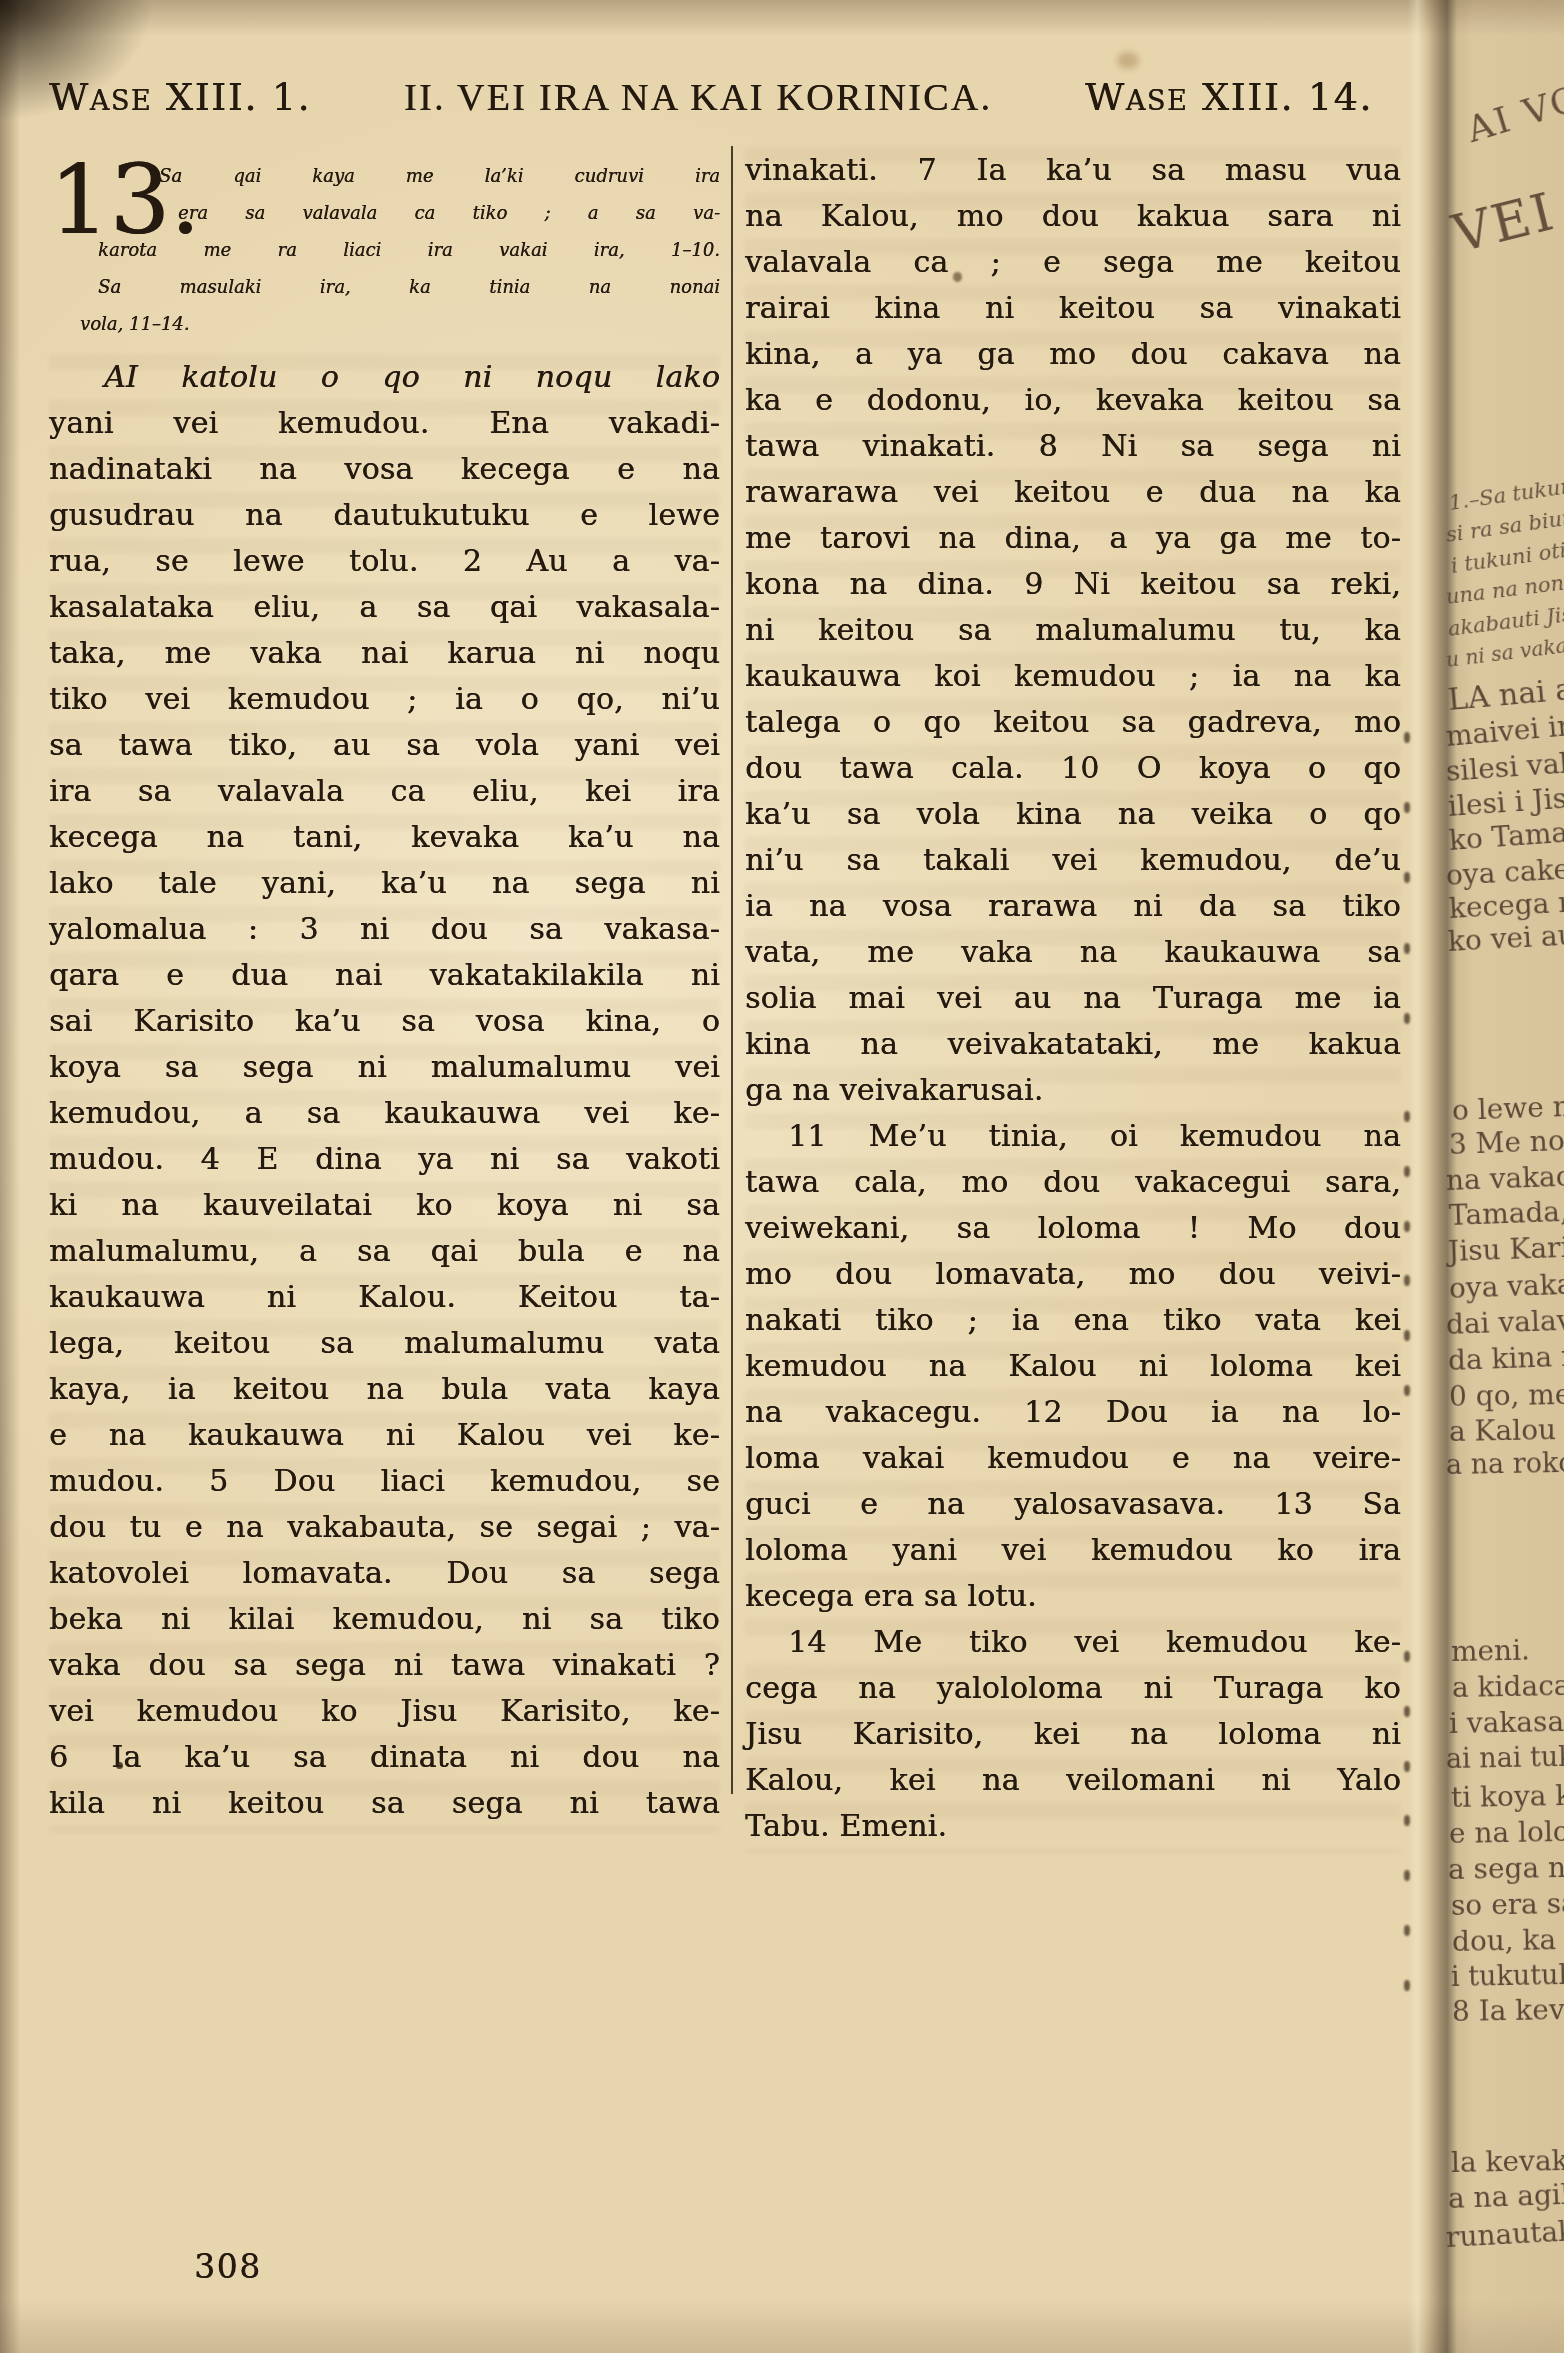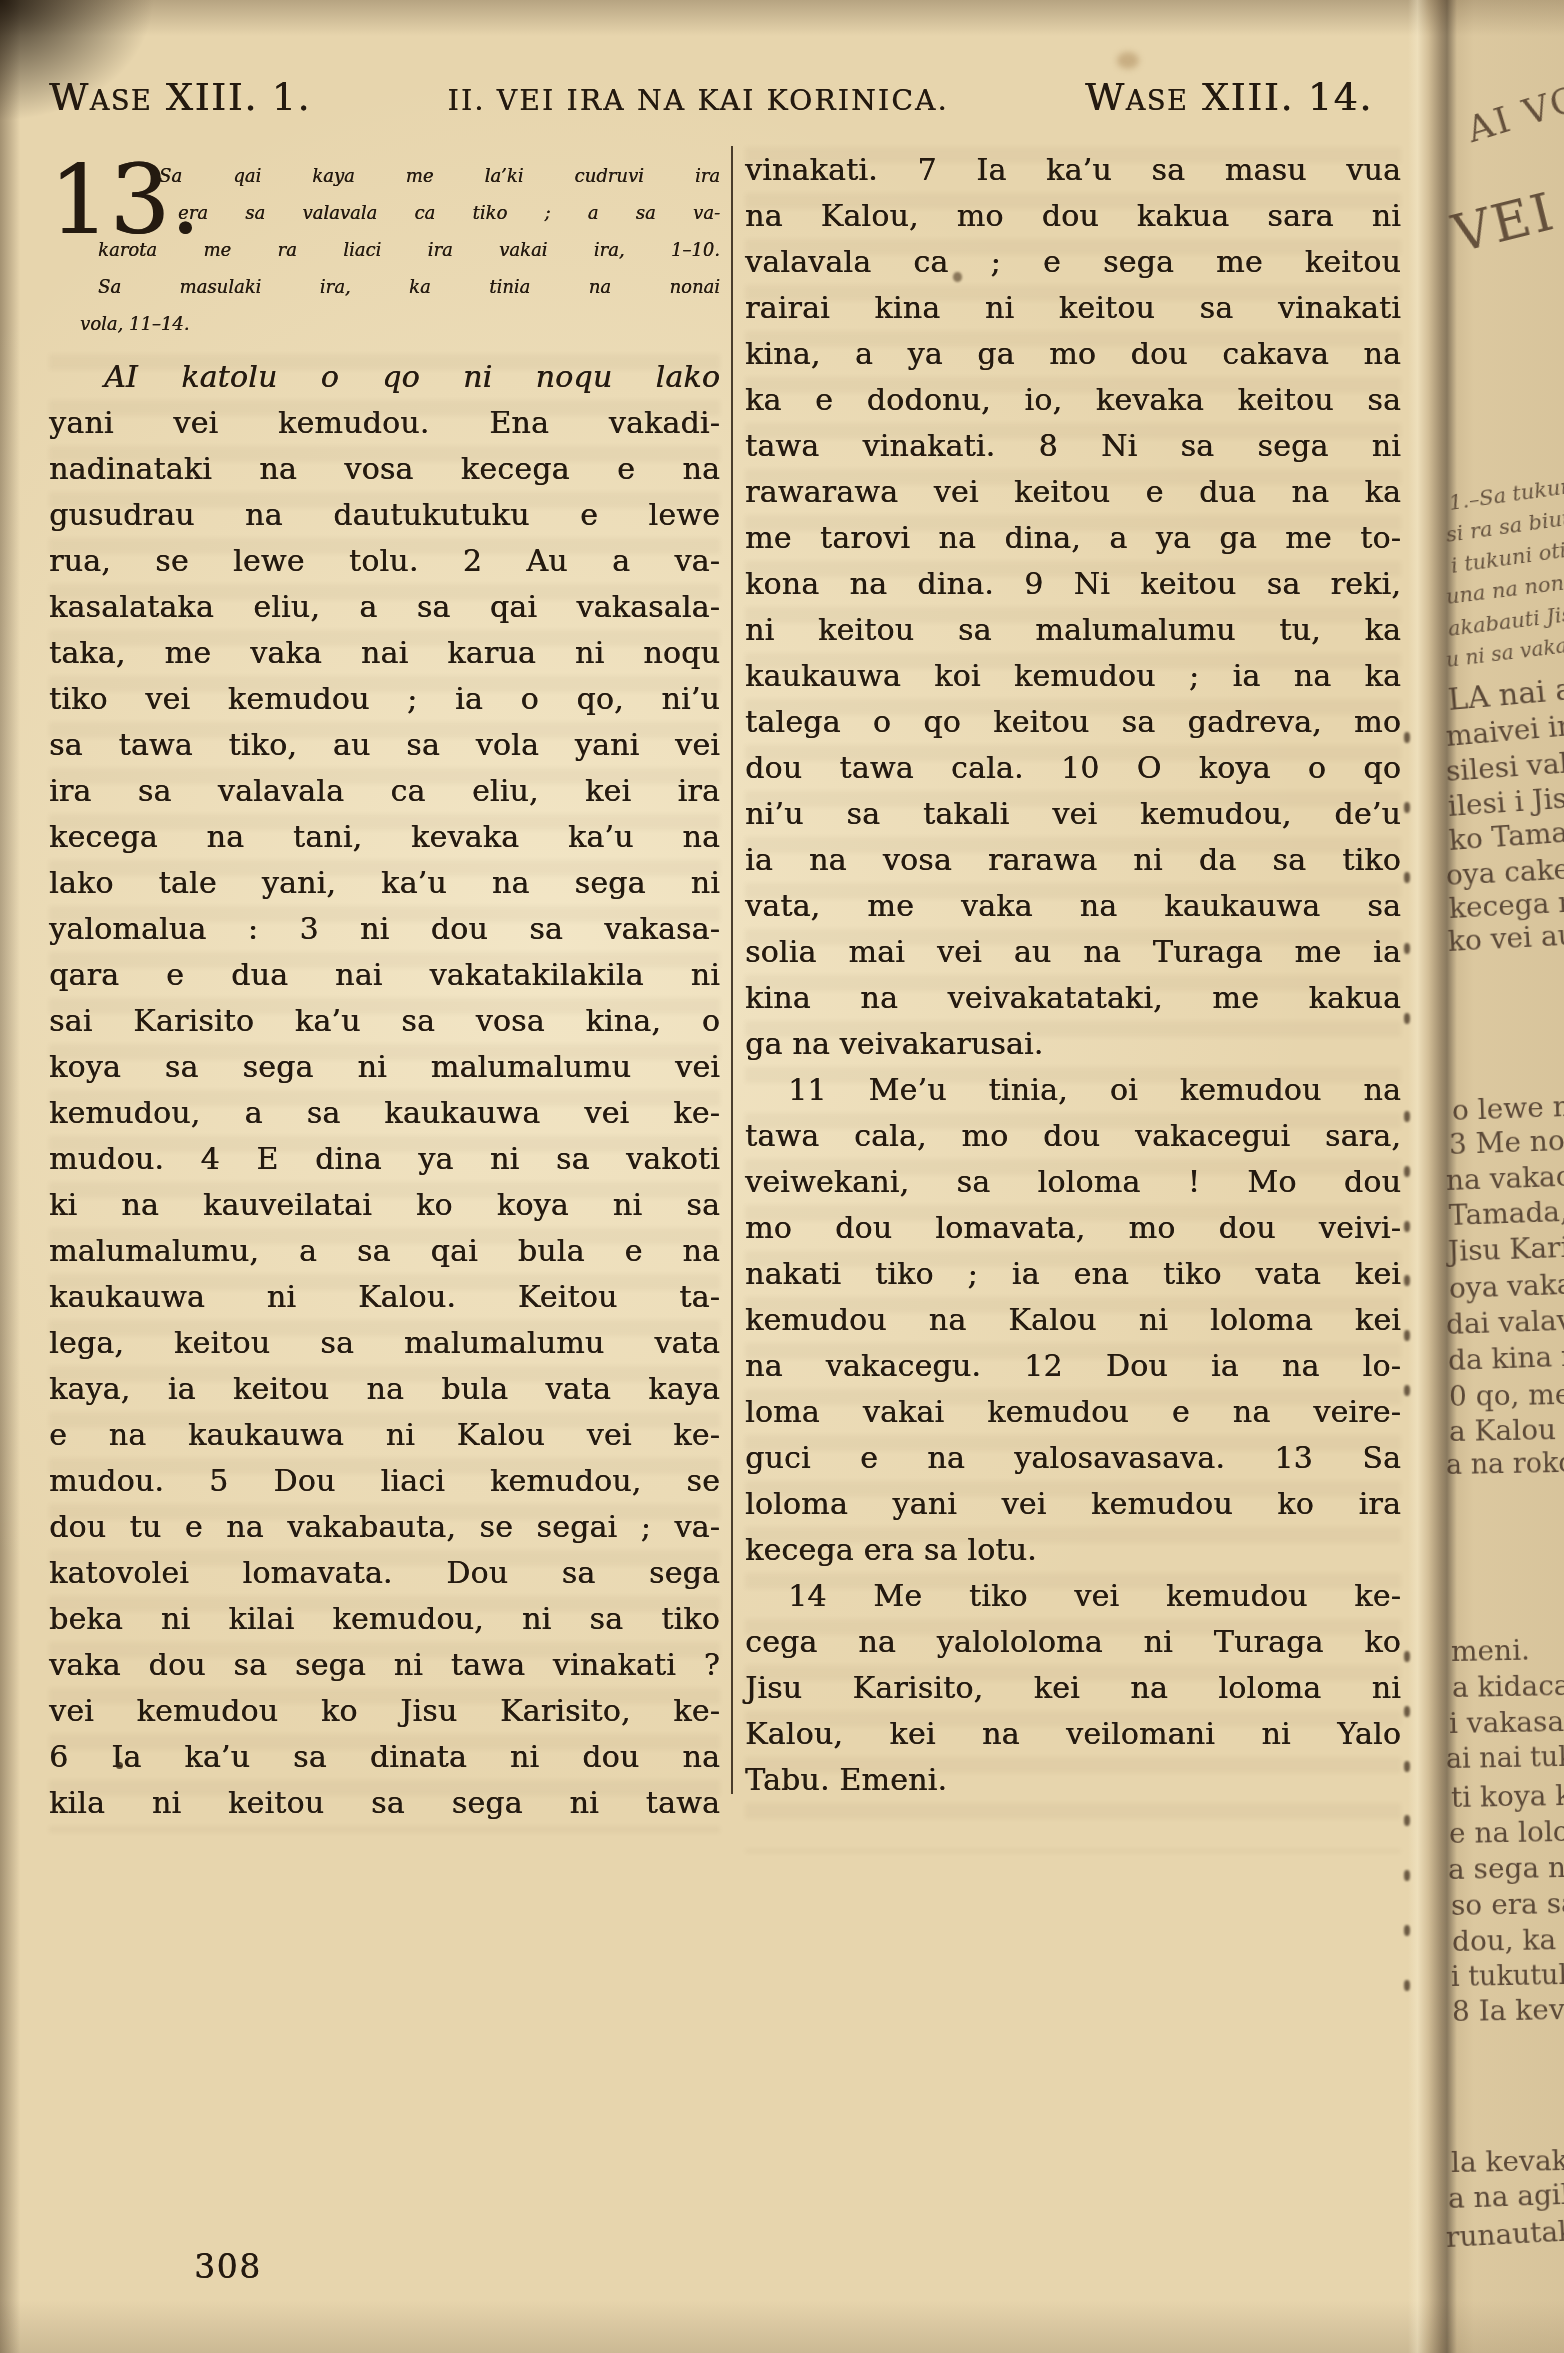--- a/index.html
+++ b/index.html
@@ -9,21 +9,21 @@
       radial-gradient(1095px 1252px at 35% 40%, rgba(252,244,219,.55), rgba(252,244,219,0) 70%),
       radial-gradient(219px 172px at 0% 0%, rgba(24,16,8,.88), rgba(24,16,8,0) 70%),
       linear-gradient(180deg, rgba(80,60,38,.32), rgba(80,60,38,0) 36px),
       linear-gradient(90deg, rgba(70,52,32,.42), rgba(70,52,32,0) 20.3px),
       linear-gradient(0deg, rgba(90,70,45,.20), rgba(90,70,45,0) 55px),
       #e7d5ad;}
   .header{position:absolute;left:49px;right:192px;top:75px;display:flex;
     justify-content:space-between;align-items:baseline;white-space:nowrap;
     text-shadow:0.4px 0 0 currentColor;}
   .hdr-side{font-variant-caps:small-caps;font-size:38px;letter-spacing:1.6px;}
-  .hdr-center{font-size:28px;letter-spacing:2.3px;}
+  .hdr-center{font-size:38px;letter-spacing:2.3px;font-family:Liberation Serif, serif;}
   .intro{position:absolute;left:49px;top:157px;width:671px;}
   .dropcap{position:absolute;left:0;top:0;font-size:95px;line-height:.92;
     text-shadow:0.8px 0 0 currentColor;}
   .iline{height:37px;line-height:37px;font-size:18px;font-style:italic;
     text-align:justify;text-align-last:justify;white-space:nowrap;
     text-shadow:0.3px 0 0 currentColor;}
   .iline.nojust{text-align:center;text-align-last:left;}
   .colL{position:absolute;left:49px;top:354px;width:671px;}
   .colR{position:absolute;left:745px;top:147px;width:656px;}
   .bline{height:46px;line-height:46px;font-size:30px;letter-spacing:0.2px;
@@ -128,20 +128,21 @@
       <div class="bline">kina, a ya ga mo dou cakava na</div>
       <div class="bline">ka e dodonu, io, kevaka keitou sa</div>
       <div class="bline">tawa vinakati.  8 Ni sa sega ni</div>
       <div class="bline">rawarawa vei keitou e dua na ka</div>
       <div class="bline">me tarovi na dina, a ya ga me to-</div>
       <div class="bline">kona na dina.  9 Ni keitou sa reki,</div>
       <div class="bline">ni keitou sa malumalumu tu, ka</div>
       <div class="bline">kaukauwa koi kemudou ; ia na ka</div>
       <div class="bline">talega o qo keitou sa gadreva, mo</div>
       <div class="bline">dou tawa cala.  10 O koya o qo</div>
+      <div class="bline">ka’u sa vola kina na veika o qo</div>
       <div class="bline">ni’u sa takali vei kemudou, de’u</div>
       <div class="bline">ia na vosa rarawa ni da sa tiko</div>
       <div class="bline">vata, me vaka na kaukauwa sa</div>
       <div class="bline">solia mai vei au na Turaga me ia</div>
       <div class="bline">kina na veivakatataki, me kakua</div>
       <div class="bline nojust">ga na veivakarusai.</div>
       <div class="bline" style="padding-left: 43px;">11 Me’u tinia, oi kemudou na</div>
       <div class="bline">tawa cala, mo dou vakacegui sara,</div>
       <div class="bline">veiwekani, sa loloma !  Mo dou</div>
       <div class="bline">mo dou lomavata, mo dou veivi-</div>

